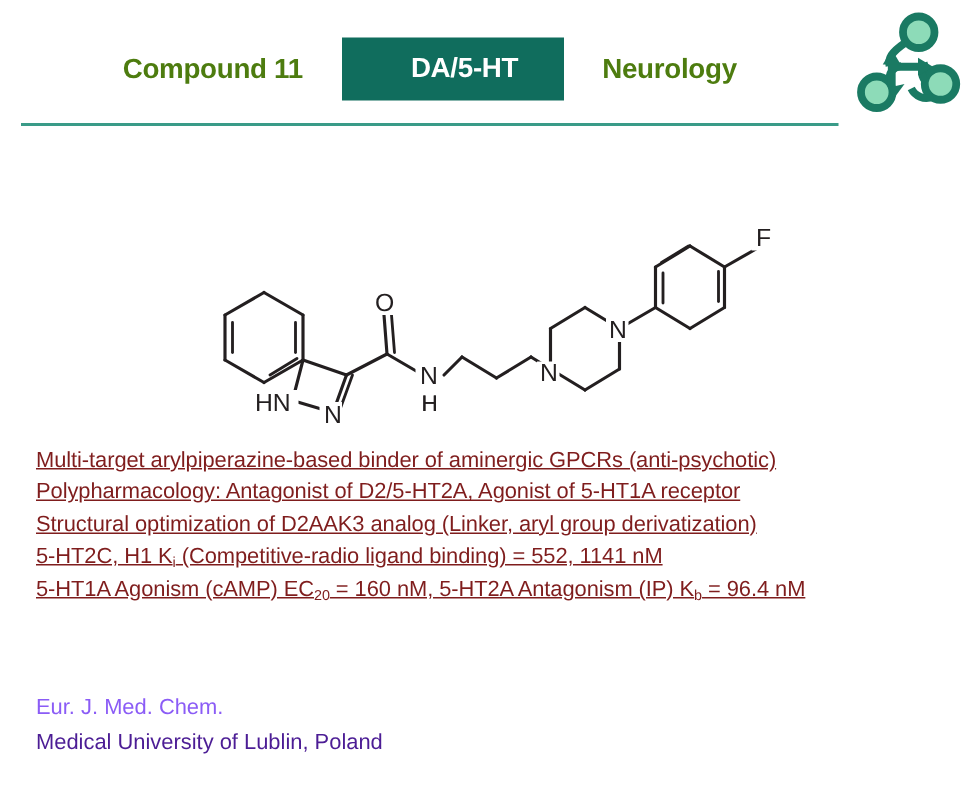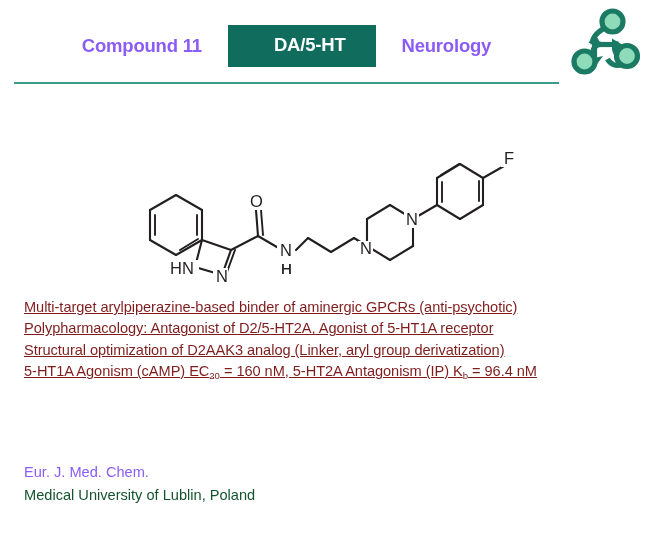--- a/index.html
+++ b/index.html
@@ -31,21 +31,21 @@
     width: 545px;
     height: 48px;
     display: flex;
     align-items: center;
     justify-content: center;
     gap: 0px;
   }
   .hdr-title {
     font-size: 18.5px;
     font-weight: bold;
-    color: #8b5cf6;
+    color: #4d7c0f;
     letter-spacing: -0.2px;
     white-space: nowrap;
     padding: 0 26px;
   }
   .hdr-badge {
     background: #106d5d;
     color: #ffffff;
     font-size: 18.5px;
     font-weight: bold;
     letter-spacing: -0.2px;
@@ -113,21 +113,21 @@
   .footer-journal {
     font-size: 14.6px;
     line-height: 23px;
     color: #8b5cf6;
     white-space: nowrap;
     margin-top: 12px;
   }
   .footer-affil {
     font-size: 14.6px;
     line-height: 23px;
-    color: #14532d;
+    color: #4c1d95;
     white-space: nowrap;
   }
 </style>
 </head>
 <body>
 
 <div class="header">
 
   <div class="header-row">
     <span class="hdr-title">Compound 11</span>
@@ -265,20 +265,23 @@
 
 <div class="body-block">
 
   <div class="body-line">Multi-target arylpiperazine-based binder of aminergic GPCRs (anti-psychotic)</div>
 
   <div class="body-line">Polypharmacology: Antagonist of D2/5-HT2A, Agonist of 5-HT1A receptor</div>
 
   <div class="body-line">Structural optimization of D2AAK3 analog (Linker, aryl group derivatization)</div>
 
 
+  <div class="body-line">
+    <span>5-HT2C, H1 K</span><sub>i</sub><span> (Competitive-radio ligand binding) = 552, 1141 nM</span>
+  </div>
 
   <div class="body-line">
     <span>5-HT1A Agonism (cAMP) EC</span><sub>20</sub><span> = 160 nM, 5-HT2A Antagonism (IP) K</span><sub>b</sub><span> = 96.4 nM</span>
   </div>
 </div>
 
 <div class="footer-block">
   <div class="footer-journal">Eur. J. Med. Chem.</div>
   <div class="footer-affil">Medical University of Lublin, Poland</div>
 </div>

